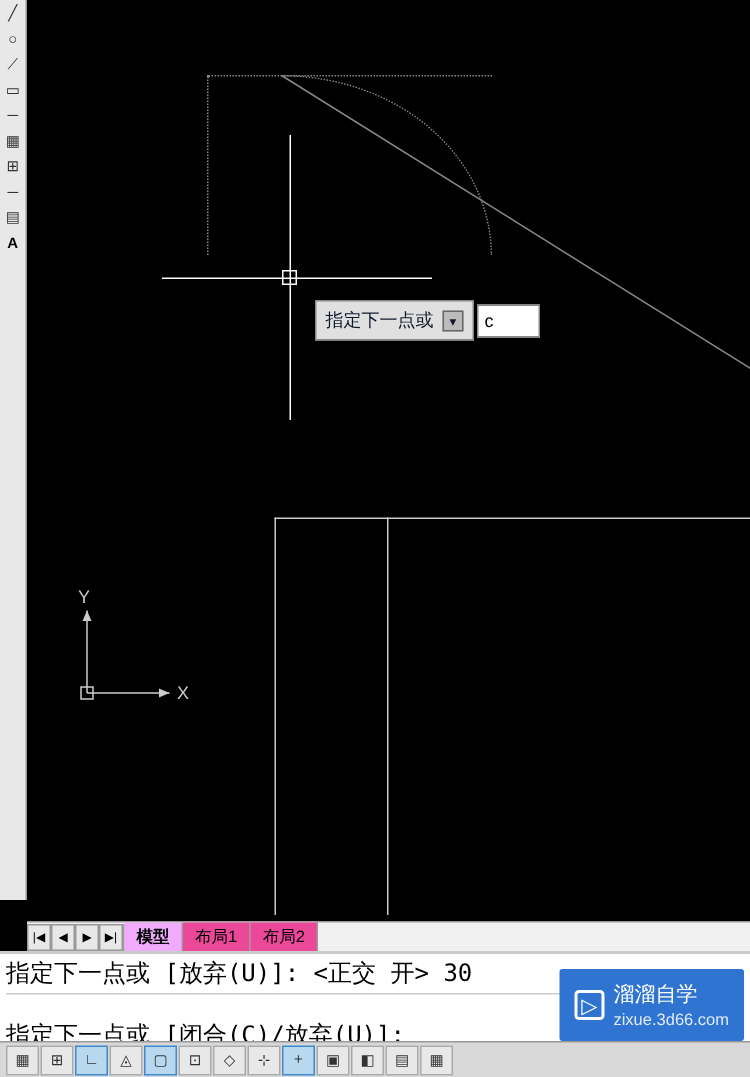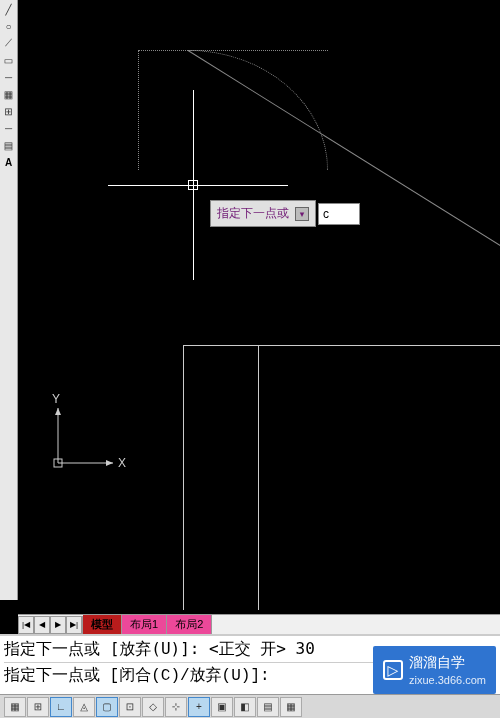--- a/index.html
+++ b/index.html
@@ -124,21 +124,21 @@
     .prompt-box {
       position: absolute;
       left: 192px;
       top: 200px;
       display: flex;
       align-items: center;
       gap: 2px;
     }
     .prompt-label {
       background: #e0e0e0;
-      color: #701a75;
+      color: #0f172a;
       padding: 4px 6px;
       font-size: 12px;
       display: flex;
       align-items: center;
       gap: 6px;
       border: 1px solid #888;
     }
     .prompt-icon {
       width: 14px;
       height: 14px;
@@ -191,42 +191,41 @@
       align-items: center;
       justify-content: center;
       font-size: 8px;
     }
     .tab {
       padding: 2px 8px;
       background: #ec4899;
       border-right: 1px solid #999;
       color: #000;
     }
-    .tab.active { background: #b91c1c; font-weight: bold; }
+    .tab.active { background: #f0abfc; font-weight: bold; }
     .cmd-area {
       position: absolute;
       left: 0;
       top: 634px;
       width: 500px;
       height: 60px;
       background: #fff;
       color: #000;
       font-size: 16px;
       font-family: SimSun, monospace;
       padding: 2px 4px;
       border-top: 2px solid #ccc;
       line-height: 1.4;
     }
     .cmd-line { white-space: nowrap; }
     .cmd-input-line {
       display: flex;
       border-top: 1px solid #ccc;
       margin-top: 2px;
-      padding-top: 2px;
-      font-family: Liberation Mono, monospace;
+      padding-top: 16px;
     }
     .status-bar {
       position: absolute;
       left: 0;
       bottom: 0;
       width: 500px;
       height: 24px;
       background: #d8d8d8;
       border-top: 1px solid #999;
       display: flex;

